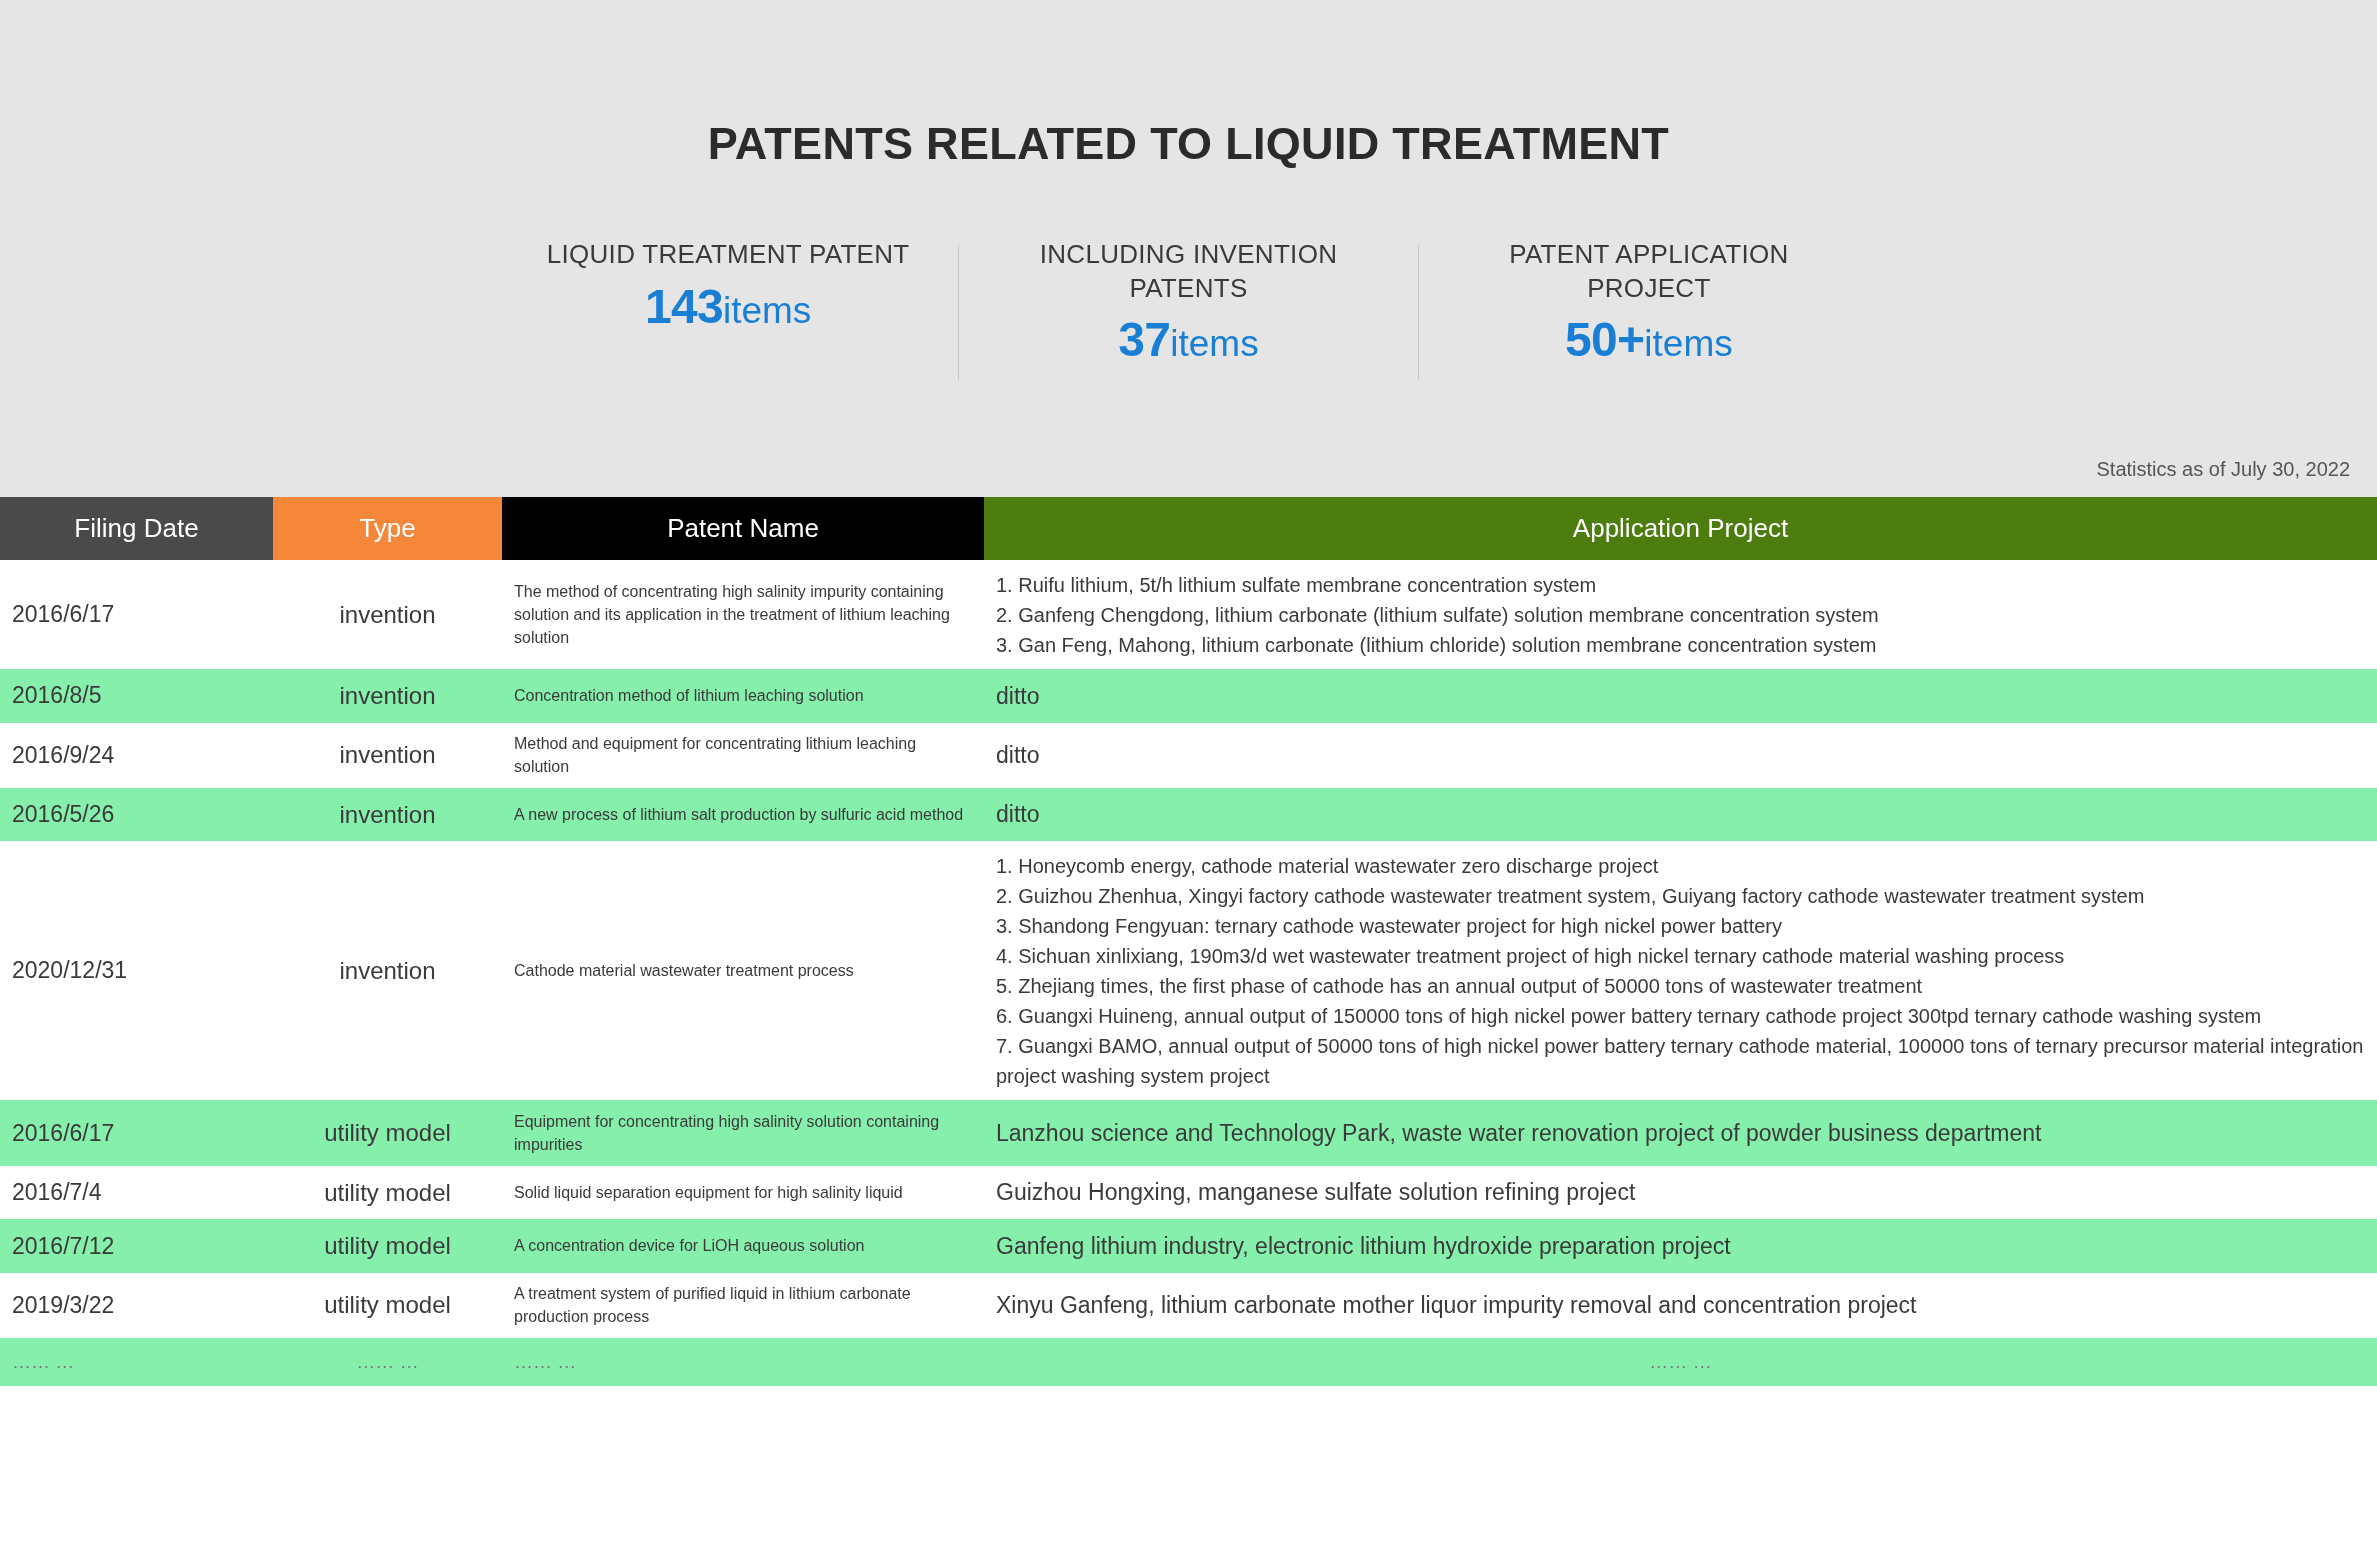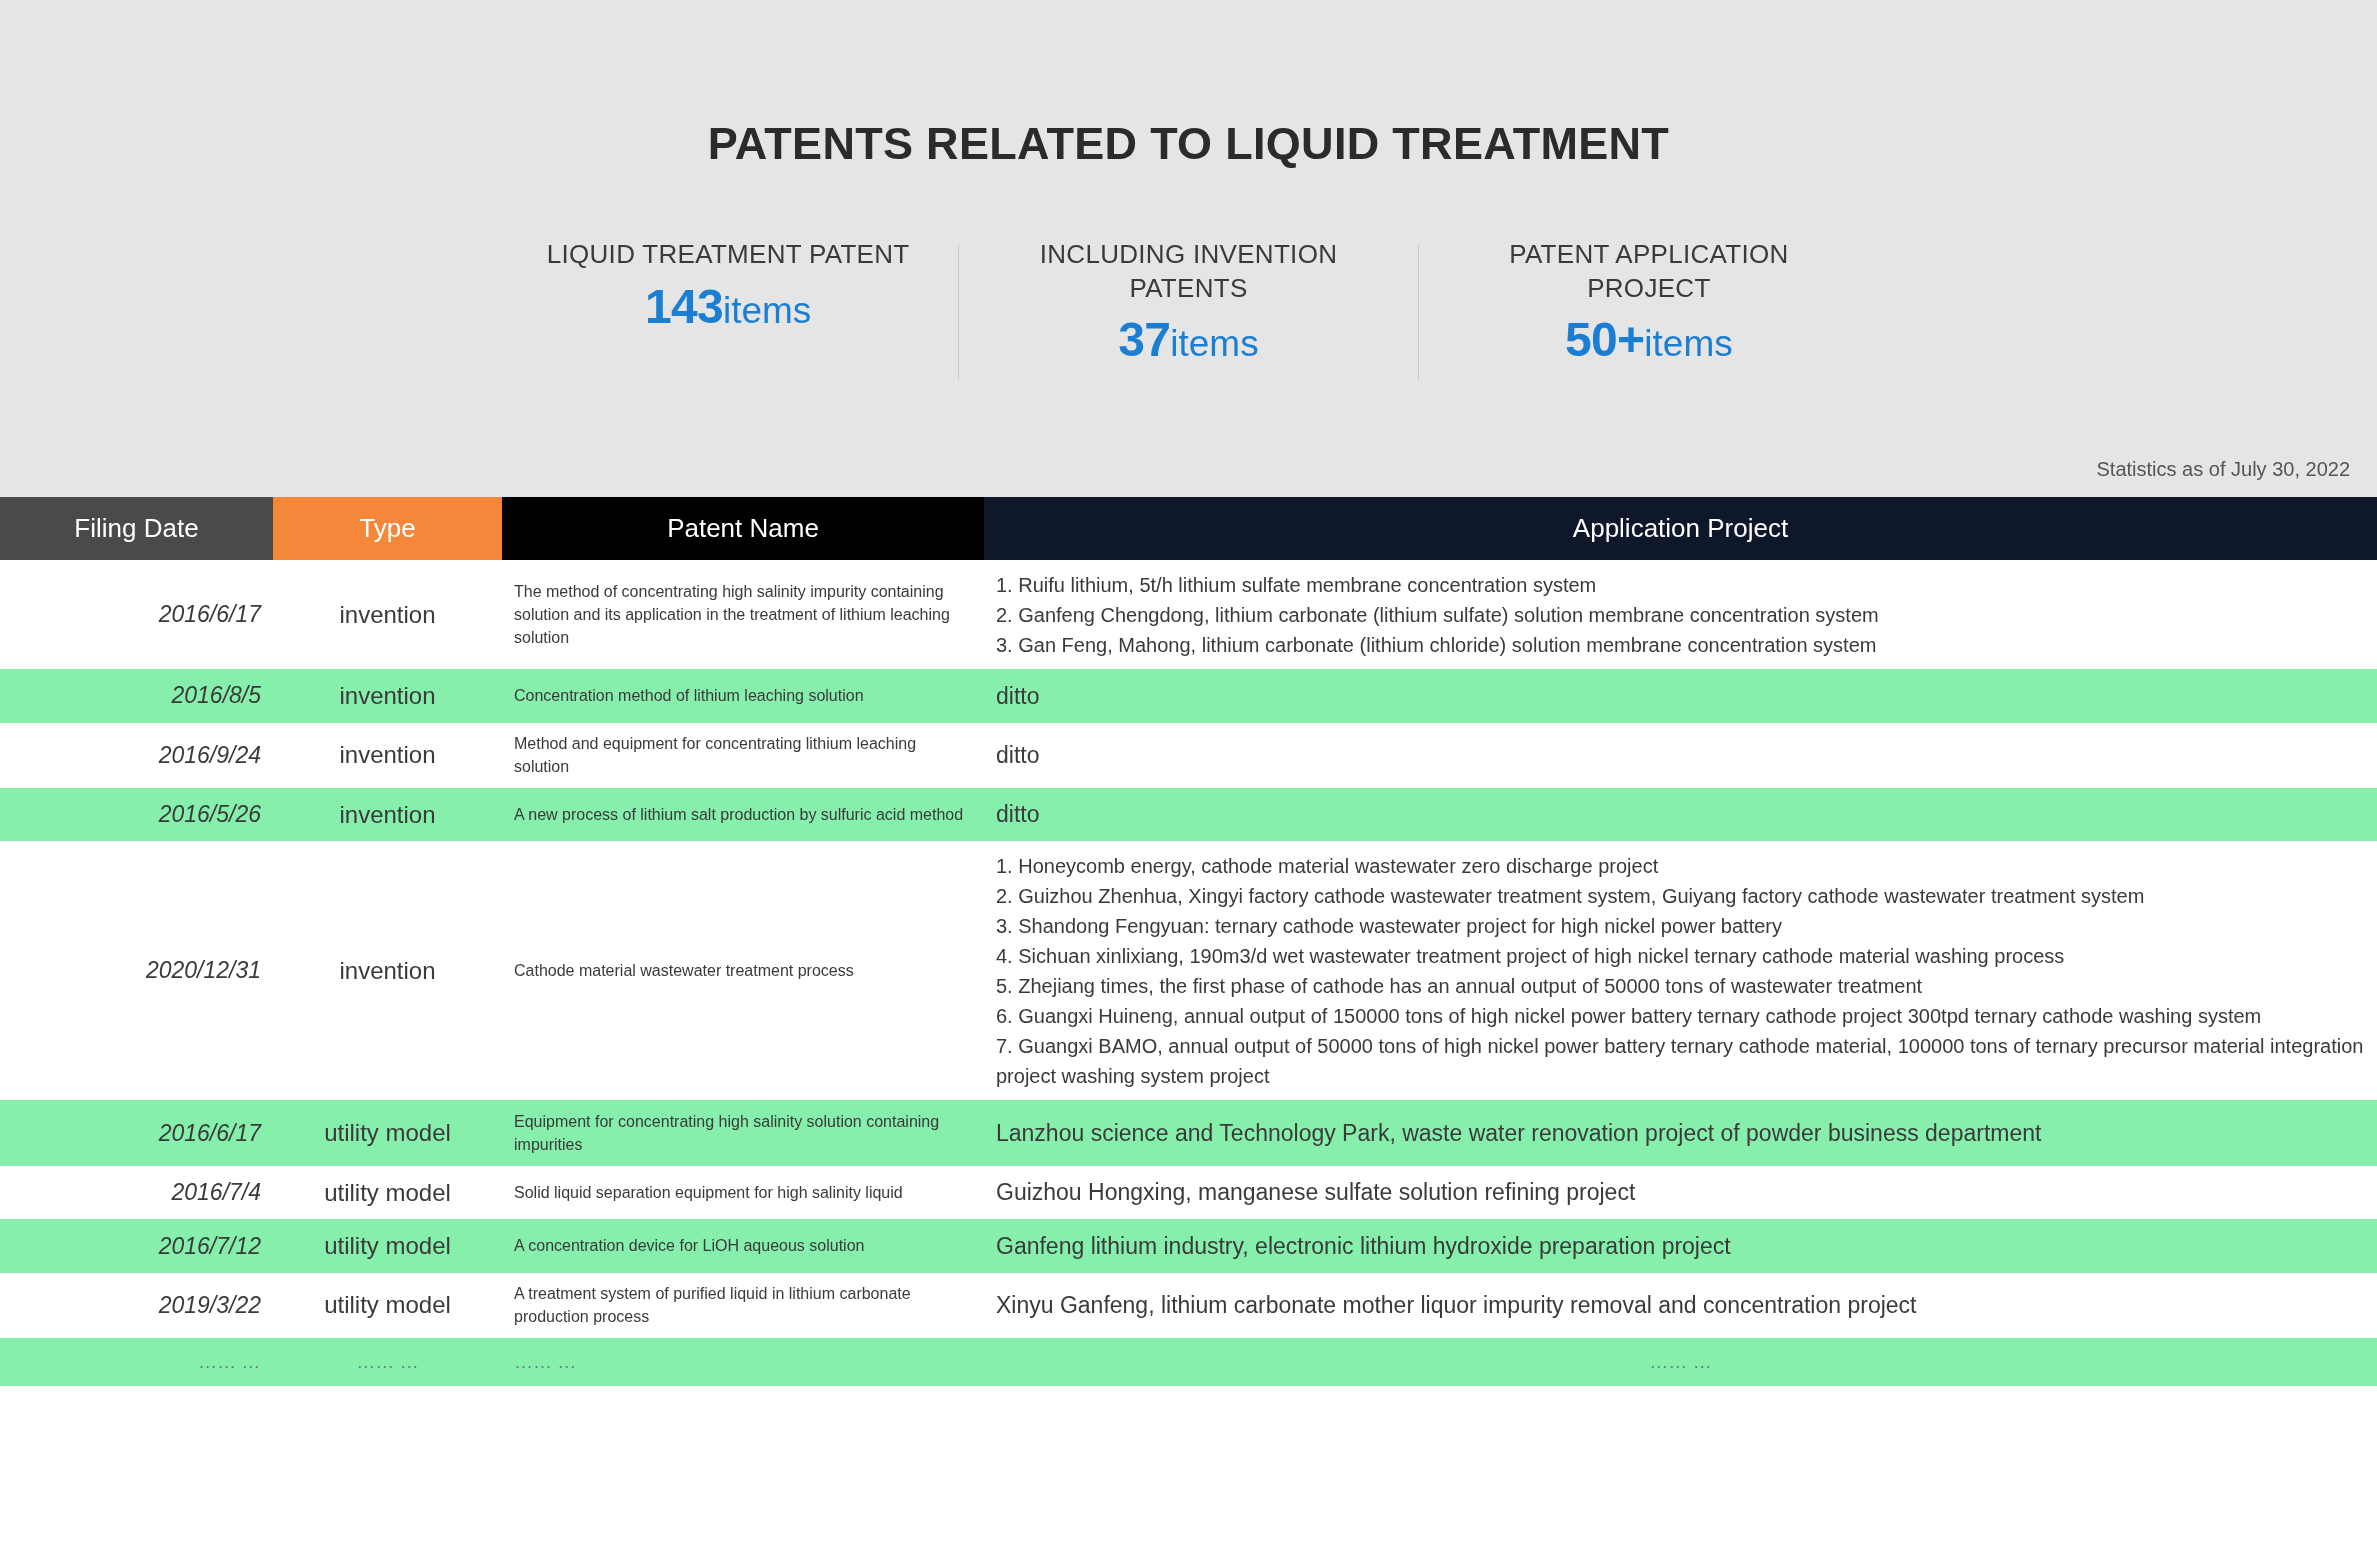--- a/index.html
+++ b/index.html
@@ -90,35 +90,34 @@
     font-weight: normal;
     color: #ffffff;
     font-size: 26px;
     padding: 16px 23px;
     text-align: center;
     vertical-align: middle;
   }
   th.col-date { width: 227px; background: #4a4a4a; font-weight: bold; }
   th.col-type { width: 183px; background: #f5873a; }
   th.col-name { width: 436px; background: #000000; }
-  th.col-project { background: #0f172a; }
+  th.col-project { background: #4d7c0f; }
 
   table.patents td {
     padding: 9.5px 12px;
     vertical-align: middle;
     border: none;
   }
   tr.row-alt td { background: #86efac; }
   tr.row-norm td { background: #ffffff; }
 
   td.c-date {
-    text-align: right;
+    text-align: left;
     font-size: 23px;
     color: #3a3a3a;
-    font-style: italic;
   }
   td.c-type {
     text-align: center;
     font-size: 24px;
     color: #3a3a3a;
   }
   td.c-name {
     font-size: 16px;
     color: #3a3a3a;
     line-height: 1.45;

